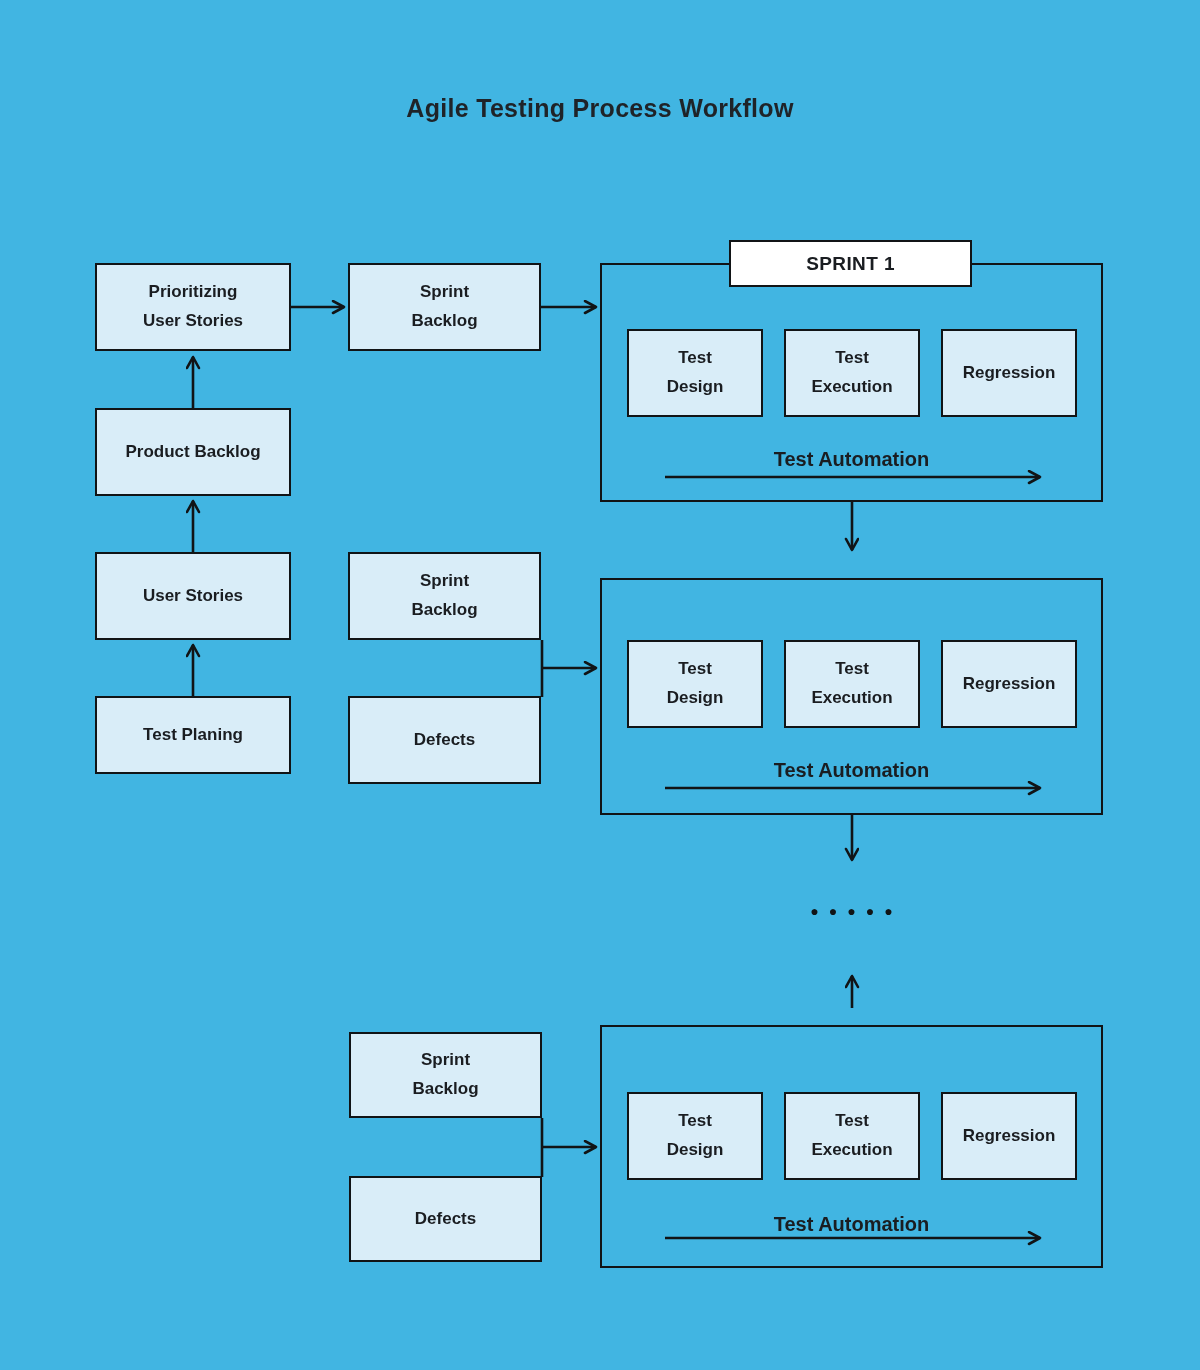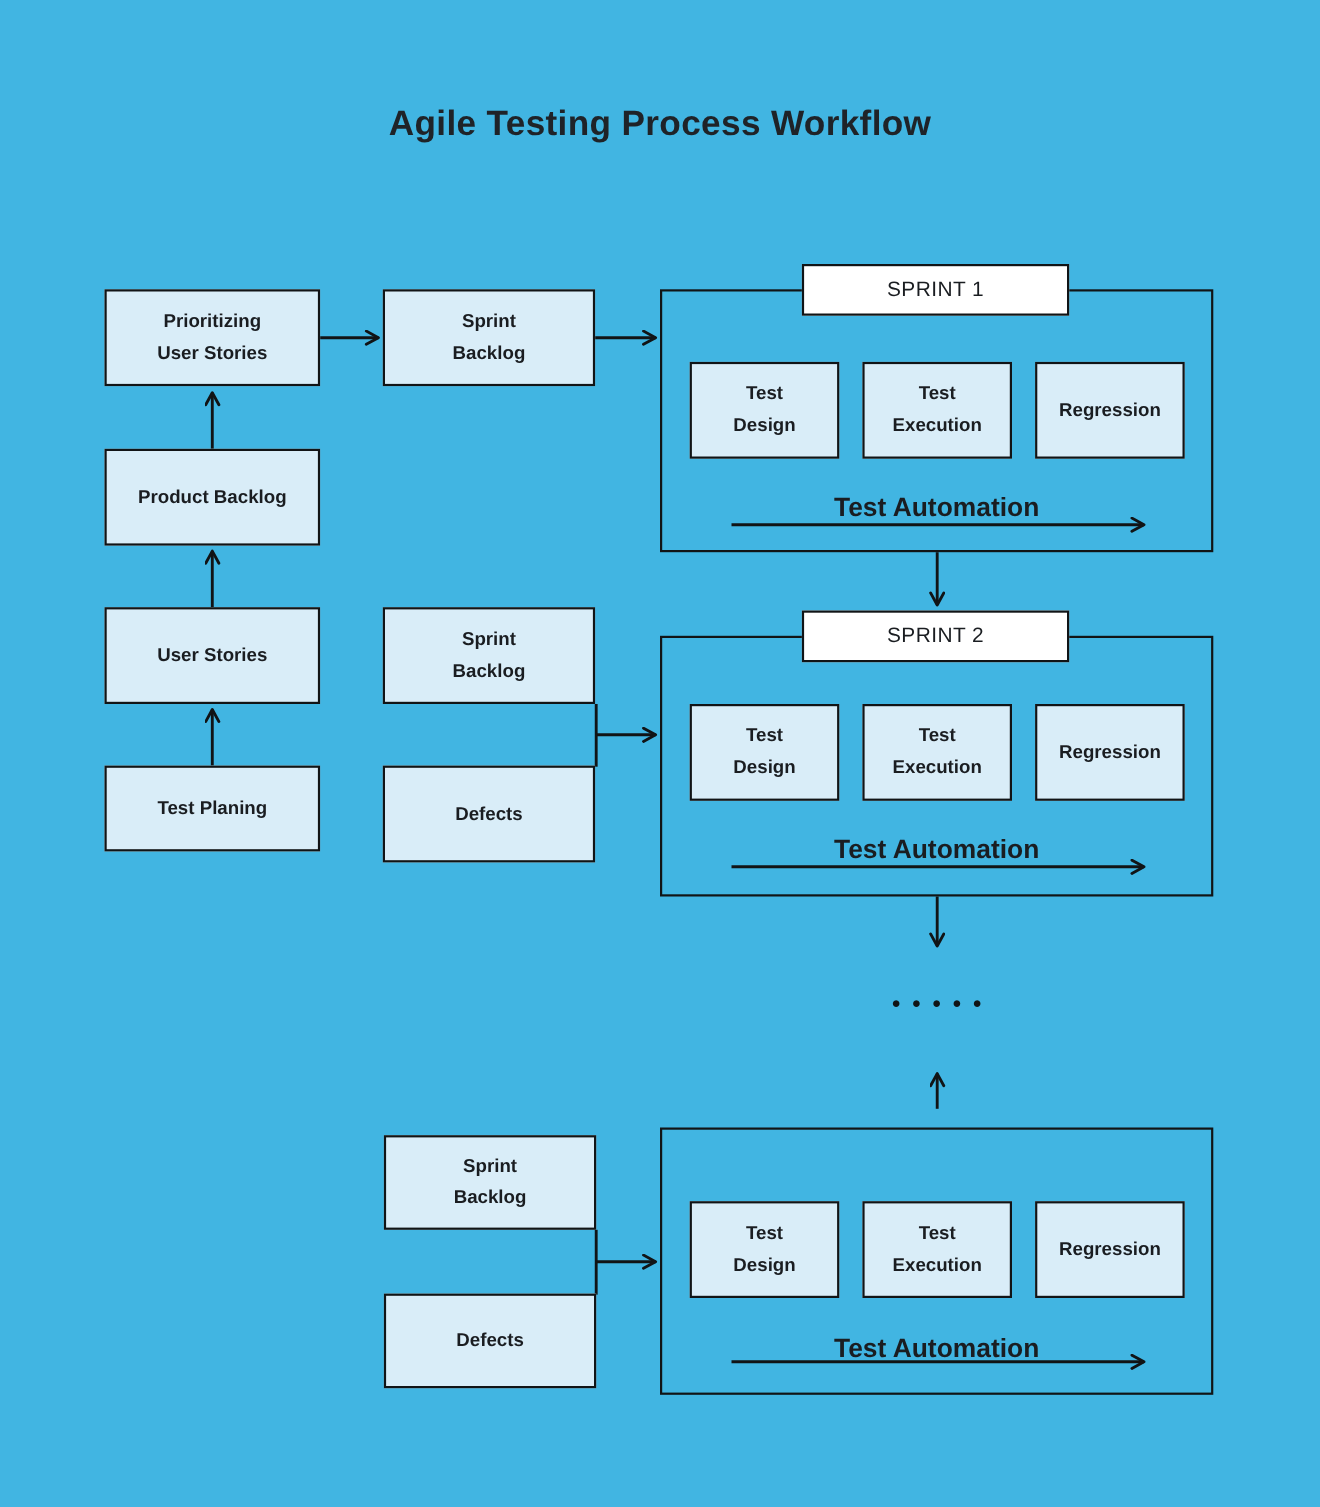--- a/index.html
+++ b/index.html
@@ -19,21 +19,21 @@
   }
   .canvas{
     position:relative;
     width:1200px;height:1370px;
     overflow:hidden;
   }
   .title{
     position:absolute;
     left:0;top:94px;width:1200px;
     text-align:center;
-    font-size:32px;
+    font-size:25px;
     font-weight:700;
     letter-spacing:.3px;
     color:#1f2328;
   }
   .node{
     position:absolute;
     background:var(--node-fill);
     border:2px solid var(--node-border);
     display:flex;
     align-items:center;
@@ -50,37 +50,37 @@
     width:503px;
   }
   .sprint-label{
     position:absolute;
     left:127px;
     width:243px;height:47px;
     background:var(--label-fill);
     border:2px solid var(--node-border);
     display:flex;align-items:center;justify-content:center;
     font-size:19px;
-    font-weight:400;
+    font-weight:700;
     letter-spacing:.4px;
   }
   .sprint .step{
     width:136px;height:88px;
   }
   .steps{
     position:absolute;
     left:25px;
     display:flex;
     gap:21px;
   }
   .auto-label{
     position:absolute;
     left:0;width:100%;
     text-align:center;
-    font-size:24px;
+    font-size:20px;
     font-weight:700;
   }
   .wires{
     position:absolute;
     left:0;top:0;
     pointer-events:none;
   }
   .dots{
     position:absolute;
     left:600px;top:903px;
@@ -152,21 +152,20 @@
       <div class="node step" style="position:relative">Test
 Design</div>
       <div class="node step" style="position:relative">Test
 Execution</div>
       <div class="node step" style="position:relative">Regression</div>
     </div>
     <div class="auto-label" style="top:183px">Test Automation</div>
   </section>
 
   <section class="sprint" style="left:600px;top:578px;height:237px">
-    <div class="sprint-label" style="top:-25px">SPRINT 2</div>
     <div class="steps" style="top:60px">
       <div class="node step" style="position:relative">Test
 Design</div>
       <div class="node step" style="position:relative">Test
 Execution</div>
       <div class="node step" style="position:relative">Regression</div>
     </div>
     <div class="auto-label" style="top:179px">Test Automation</div>
   </section>
 

